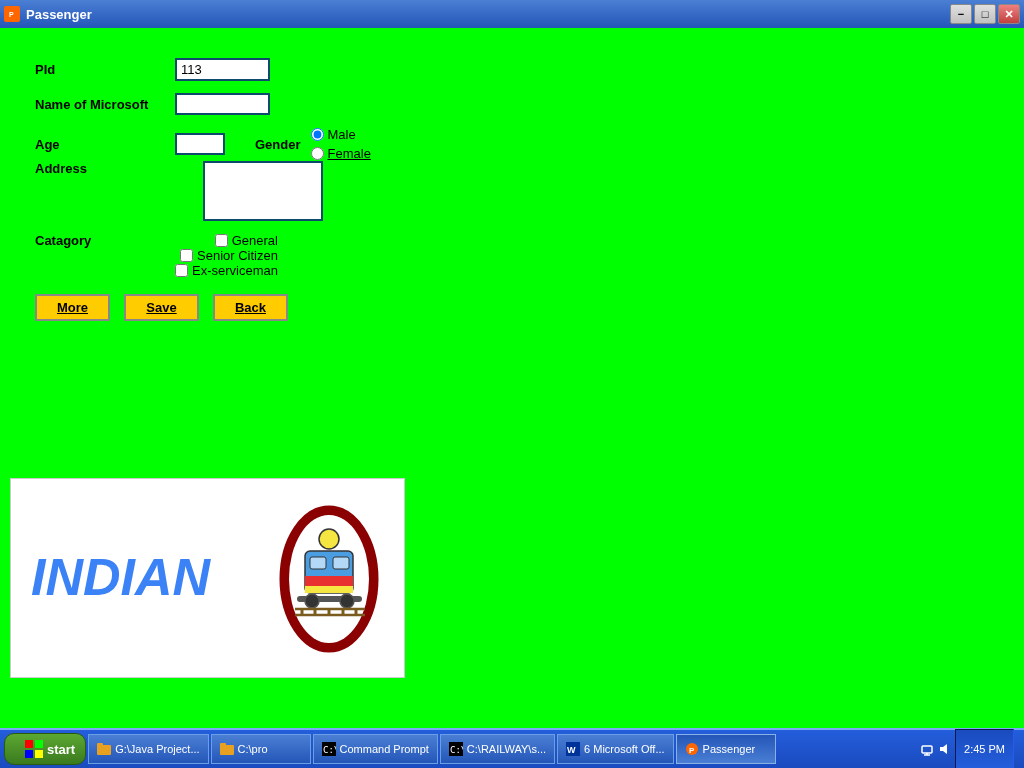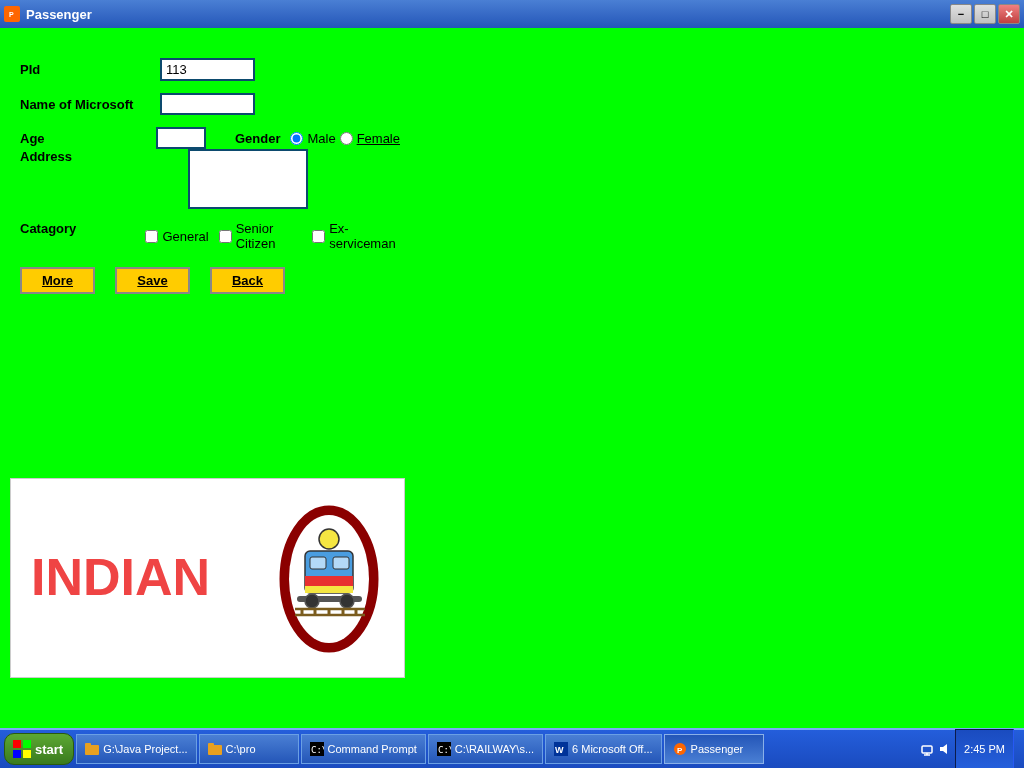--- a/index.html
+++ b/index.html
@@ -56,21 +56,21 @@
       width: 100%;
       height: calc(768px - 28px - 40px);
       background: #00ff00;
       position: relative;
     }
 
     
     .form-panel {
       position: absolute;
       top: 10px;
-      left: 0;
+      left: 15px;
       width: 420px;
       background: #00ff00;
       padding: 20px;
     }
 
     .form-row {
       display: flex;
       align-items: center;
       margin-bottom: 12px;
     }
@@ -93,26 +93,26 @@
     .input-name { width: 95px; height: 22px; }
     .input-age { width: 50px; height: 22px; }
     .input-address { width: 120px; height: 60px; resize: none; }
 
     .category-section {
       display: flex;
       align-items: flex-start;
       margin-bottom: 16px;
     }
     .category-label { width: 140px; font-weight: bold; font-size: 13px; }
-    .category-checkboxes { display: flex; flex-direction: row; gap: 10px; }
+    .category-checkboxes { display: flex; flex-direction: column; gap: 0; align-items: flex-end; }
     .category-checkboxes label { display: flex; align-items: center; gap: 4px; font-size: 13px; }
 
     .buttons-row {
       display: flex;
-      gap: 20px;
+      gap: 14px;
       margin-top: 8px;
     }
     .action-btn {
       background: #ffcc00;
       border: 2px solid #888;
       padding: 4px 18px;
       font-size: 13px;
       font-weight: bold;
       cursor: pointer;
       min-width: 75px;
@@ -130,23 +130,24 @@
       background: white;
       display: flex;
       align-items: center;
       justify-content: space-between;
       padding: 10px 20px;
       border: 1px solid #ccc;
     }
     .banner-text {
       font-size: 52px;
       font-weight: 900;
-      color: #ef4444;
+      color: #3b82f6;
       line-height: 1.1;
       font-family: Arial Black, sans-serif;
+      font-style: italic;
     }
     .train-logo {
       width: 110px;
       height: 160px;
       display: flex;
       align-items: center;
       justify-content: center;
     }
 
     
@@ -163,21 +164,21 @@
       padding: 2px 4px;
       border-top: 2px solid #7baaf7;
     }
     .start-btn {
       display: flex;
       align-items: center;
       gap: 4px;
       background: linear-gradient(to bottom, #5ca832, #3a7a1e);
       border: 1px solid #2a5a0e;
       border-radius: 10px;
-      padding: 3px 10px 3px 8px;
+      padding: 3px 10px 3px 20px;
       color: white;
       font-weight: bold;
       font-size: 13px;
       cursor: pointer;
       height: 32px;
     }
     .start-logo {
       width: 18px;
       height: 18px;
     }
@@ -275,21 +276,21 @@
     <div class="form-row">
       <div class="form-label">Name of Microsoft</div>
       <input class="form-input input-name" type="text" value="" style="">
     </div>
 
     <div class="age-gender-row">
       <div class="form-label">Age</div>
       <input class="form-input input-age" type="text" value="" style="">
       <div style="width:30px;"></div>
       <div style="font-weight:bold; margin-right:10px;">Gender</div>
-      <div style="display:flex; flex-direction:row; gap:4px;">
+      <div style="display:flex; flex-direction:column; gap:4px;">
         <label style="display:flex; align-items:center; gap:4px;">
           <input type="radio" name="gender" checked="" style="">
           <span>Male</span>
         </label>
         <label style="display:flex; align-items:center; gap:4px;text-decoration:underline;">
           <input type="radio" name="gender" style="">
           <span>Female</span>
         </label>
       </div>
     </div>

